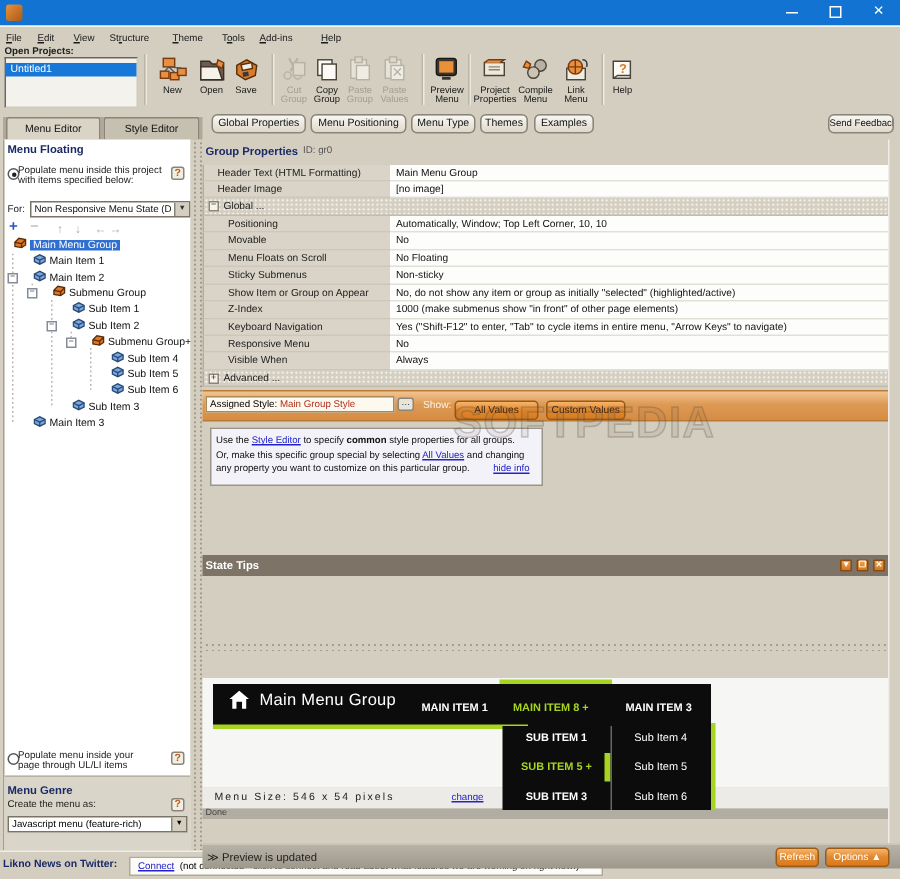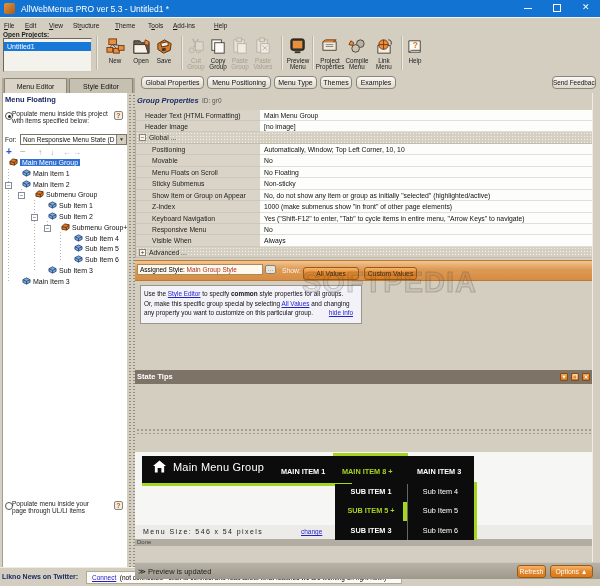--- a/index.html
+++ b/index.html
@@ -66,21 +66,20 @@
 .pmi{position:absolute;color:#fff;font-weight:bold;font-size:7.3px;white-space:nowrap;z-index:6;}
 
 #statusbar{left:0;top:567px;width:600px;height:19px;background:#d3cec0;border-top:1px solid #efece5;}
 #rightframe{left:592px;top:93px;width:8px;height:474px;background:#d3cec0;border-left:1px solid #f0ede6;}
 #vsplit{left:127px;top:93px;width:8px;height:474px;background:#d3cec0;background-image:radial-gradient(#938c7c 0.8px,transparent 0.9px);background-size:4px 3px;background-position:1px 1px;}
 #watermark{left:302px;top:266px;width:270px;height:36px;color:rgba(120,100,85,0.10);-webkit-text-stroke:1px rgba(90,75,60,0.28);font-size:29px;font-weight:bold;letter-spacing:1px;z-index:3;}
 </style></head>
 <body>
 <div class="abs" id="titlebar">
   <div class="abs" id="titleicon"></div>
-  <div class="abs" id="titletext">AllWebMenus PRO ver 5.3 - Untitled1 *</div>
   <div class="abs" style="left:524px;top:8px;width:8px;height:1px;background:#fff;"></div>
   <div class="abs" style="left:553px;top:4px;width:8px;height:8px;border:1px solid #fff;"></div>
   <div class="abs" style="left:582px;top:2px;color:#fff;font-size:9px;">✕</div>
 </div>
 <div class="abs" id="menubar">
   <span class="mi" style="left:4px;"><u>F</u>ile</span>
   <span class="mi" style="left:25px;"><u>E</u>dit</span>
   <span class="mi" style="left:49px;"><u>V</u>iew</span>
   <span class="mi" style="left:73px;">St<u>r</u>ucture</span>
   <span class="mi" style="left:115px;"><u>T</u>heme</span>
@@ -242,25 +241,31 @@
           <path d="M1 3 L5 5 L9 3 M5 5 L5 8" stroke="#2a4a7a" fill="none"></path>
         </svg><span style="">Sub Item 3</span></div>
       <div class="treerow" style="left:19px;top:183.80000000000004px;"><svg class="cube" viewBox="0 0 10 9">
           <path d="M1 3 L5 1 L9 3 L9 6 L5 8 L1 6 Z" fill="#7aa8d8" stroke="#2a4a7a"></path>
           <path d="M1 3 L5 5 L9 3 M5 5 L5 8" stroke="#2a4a7a" fill="none"></path>
         </svg><span style="">Main Item 3</span></div>
     </div>
   <div class="radio" style="left:2px;top:409px;"></div>
   <div class="abs small" style="left:9px;top:407px;width:86px;">Populate menu inside your page through UL/LI items</div>
   <div class="qbtn" style="left:111px;top:408px;">?</div>
+  <div class="abs" style="left:0;top:424px;width:124px;height:50px;background:#d9d5c8;border-top:1px solid #b8b2a4;">
+    <div class="abs heading" style="left:2px;top:4px;">Menu Genre</div>
+    <div class="abs small" style="left:2px;top:15px;">Create the menu as:</div>
+    <div class="qbtn" style="left:111px;top:14px;">?</div>
+    <div class="abs" style="left:2px;top:26px;width:120px;height:11px;background:#fff;border:1px solid #7a7467;font-size:6.5px;line-height:10px;padding-left:2px;">Javascript menu (feature-rich)<div style="position:absolute;right:0;top:0;width:10px;height:9px;background:#d3cec0;border-left:1px solid #8a8578;font-size:5px;text-align:center;line-height:9px;">▼</div></div>
+  </div>
 </div>
 <div class="abs" id="vsplit"></div>
 <div class="abs" id="rightpanel">
   <div class="abs" id="gphead">
-    <span class="abs heading" style="left:2px;top:3px;font-style:italic;">Group Properties</span>
+    <span class="abs heading" style="left:2px;top:3px;">Group Properties</span>
     <span class="abs" style="left:67px;top:4px;font-size:6.5px;color:#555;">ID: gr0</span>
   </div>
   <div id="grid">
       <div class="gridrow" style="top:16.5px;">
         <div class="namecol"><span style="padding-left:9px;">Header Text (HTML Formatting)</span></div>
         <div class="valcol">Main Menu Group</div>
       </div>
       <div class="gridrow" style="top:27.95px;">
         <div class="namecol"><span style="padding-left:9px;">Header Image</span></div>
         <div class="valcol">[no image]</div>

